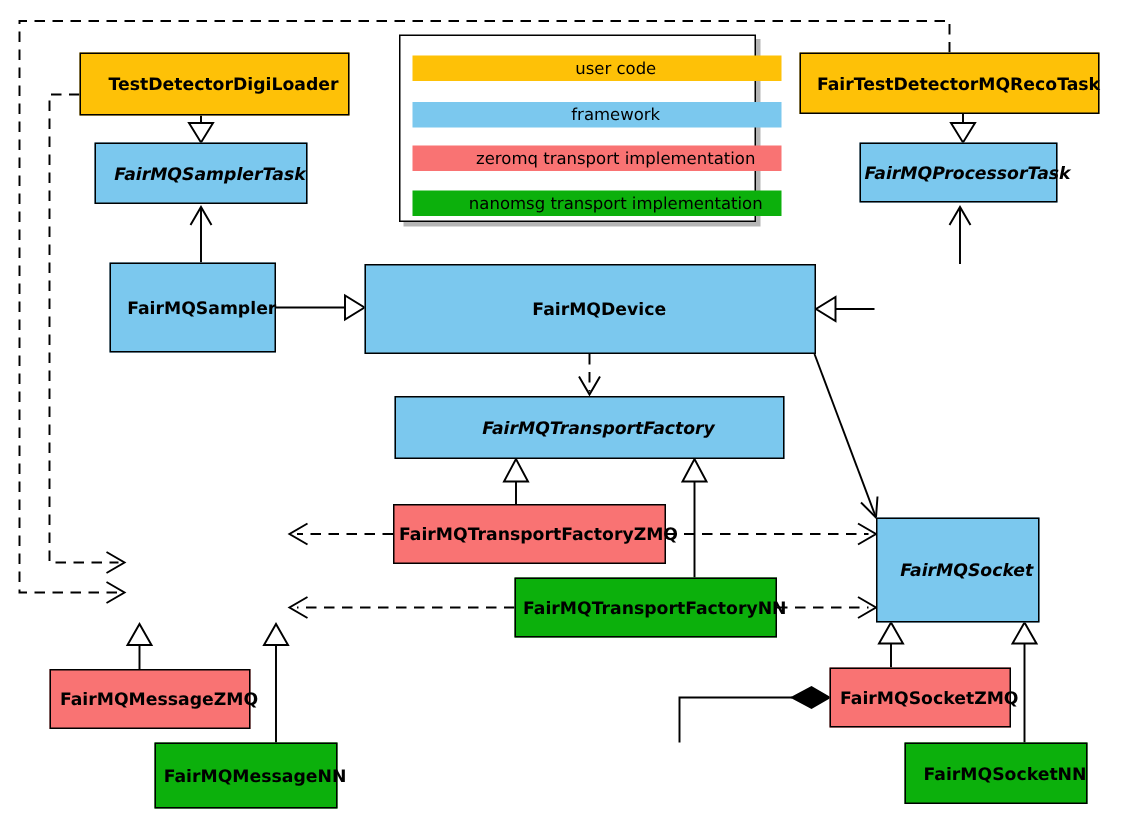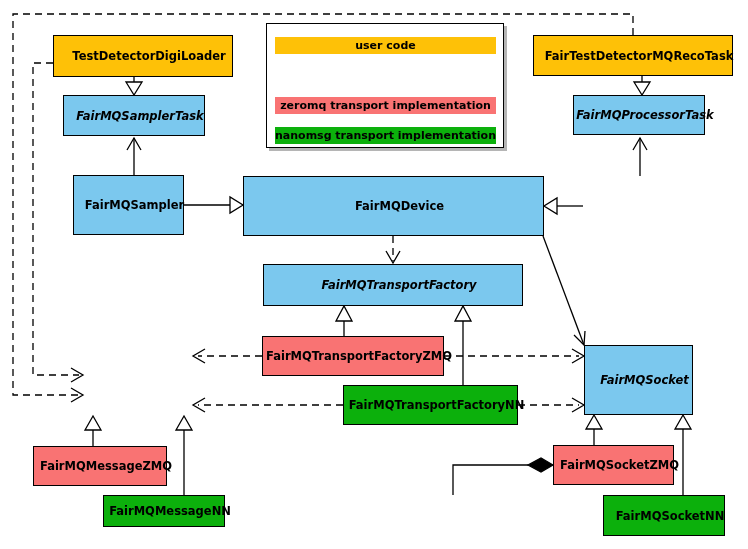--- a/index.html
+++ b/index.html
@@ -19,21 +19,21 @@
   .t-zeromq{background:var(--zeromq,#f97373);}
   .t-nanomsg{background:var(--nanomsg,#0cb00c);}
   .legend{
     position:absolute;left:266px;top:23px;width:238px;height:125px;
     background:#fff;border:1.2px solid #000;box-sizing:border-box;
     box-shadow:3px 3px 0 rgba(120,120,120,.55);
   }
   .legend .swatch{
     position:absolute;left:8px;width:221px;height:17px;
     display:flex;align-items:center;justify-content:center;
-    font-size:11px;font-weight:bold;color:#000;white-space:nowrap;
+    font-size:11px;font-weight:normal;color:#000;white-space:nowrap;padding-left:25px;
   }
 </style>
 </head>
 <body>
 
 <div class="canvas">
 
   <svg class="edges" width="748" height="549" viewBox="0 0 748 549" stroke="#000" stroke-width="1.3" fill="none">
 
     <g>
@@ -139,20 +139,23 @@
     <g>
       <polyline points="528,465 453,465 453,495"></polyline>
       <polygon points="553,465 541,458 528,465 541,472" fill="#000"></polygon>
     </g>
   </svg>
 
   <div class="legend">
     <div class="swatch t-user_code" style="top:13px">
         <span>user code</span>
       </div>
+    <div class="swatch t-framework" style="top:44px">
+        <span>framework</span>
+      </div>
     <div class="swatch t-zeromq" style="top:73px">
         <span>zeromq transport implementation</span>
       </div>
     <div class="swatch t-nanomsg" style="top:103px">
         <span>nanomsg transport implementation</span>
       </div>
   </div>
 
   <div class="node t-user_code" style="left:53px;top:35px;width:180px;height:42px">TestDetectorDigiLoader</div>
 
@@ -171,20 +174,20 @@
 
   <div class="node t-zeromq" style="left:262px;top:336px;width:182px;height:40px">FairMQTransportFactoryZMQ</div>
 
   <div class="node t-nanomsg" style="left:343px;top:385px;width:175px;height:40px">FairMQTransportFactoryNN</div>
 
 
   <div class="node t-framework abstract" style="left:584px;top:345px;width:109px;height:70px">FairMQSocket</div>
 
   <div class="node t-zeromq" style="left:33px;top:446px;width:134px;height:40px">FairMQMessageZMQ</div>
 
-  <div class="node t-nanomsg" style="left:103px;top:495px;width:122px;height:32px">FairMQMessageNN</div>
+  <div class="node t-nanomsg" style="left:103px;top:495px;width:122px;height:44px">FairMQMessageNN</div>
 
   <div class="node t-zeromq" style="left:553px;top:445px;width:121px;height:40px">FairMQSocketZMQ</div>
 
 
   <div class="node t-nanomsg" style="left:603px;top:495px;width:122px;height:41px">FairMQSocketNN</div>
 
 </div>
 
 </body></html>

